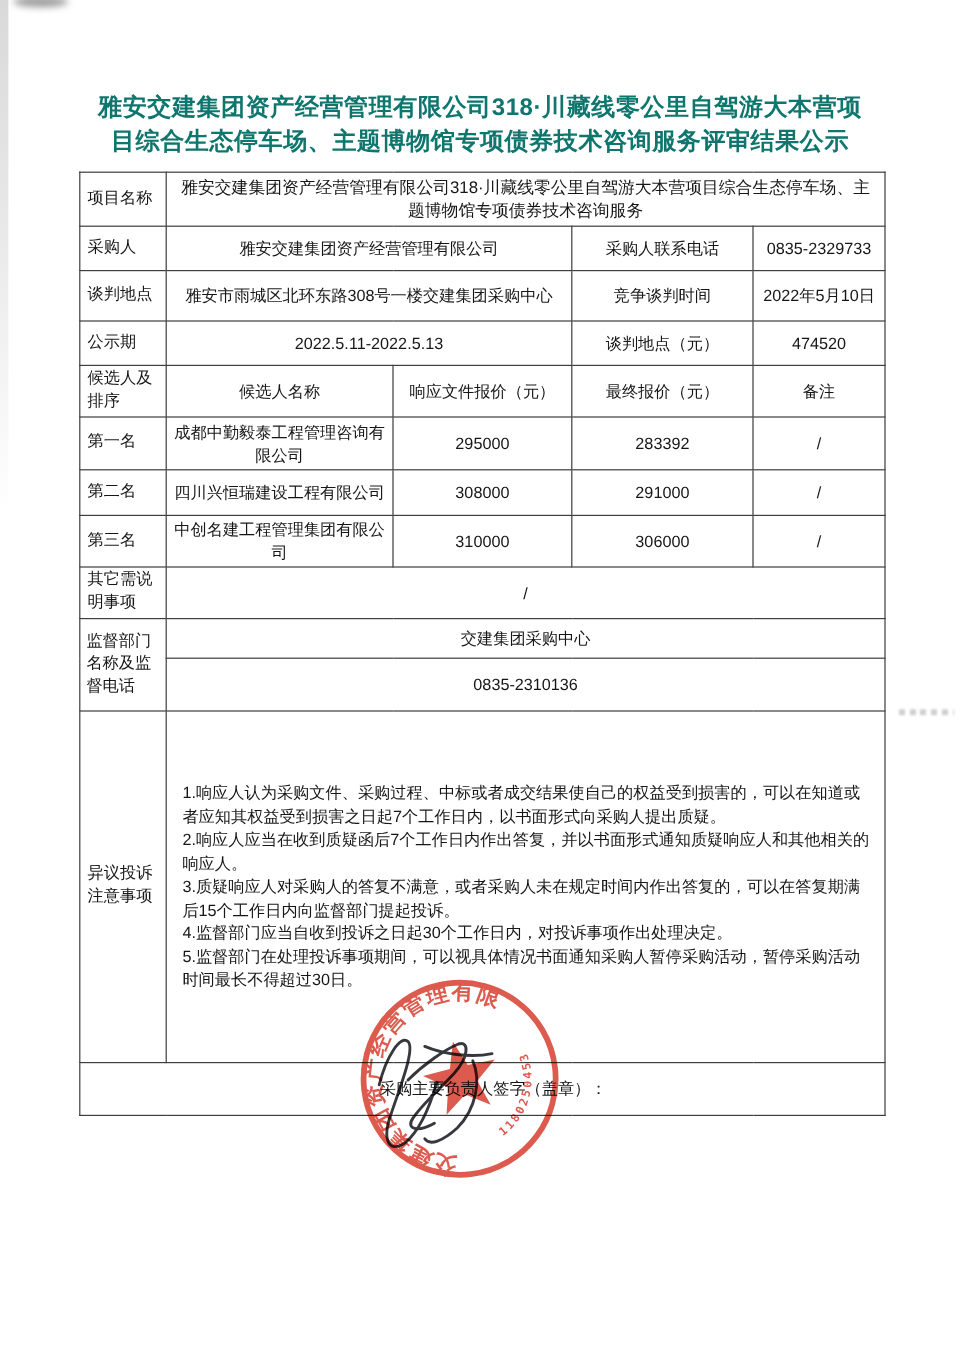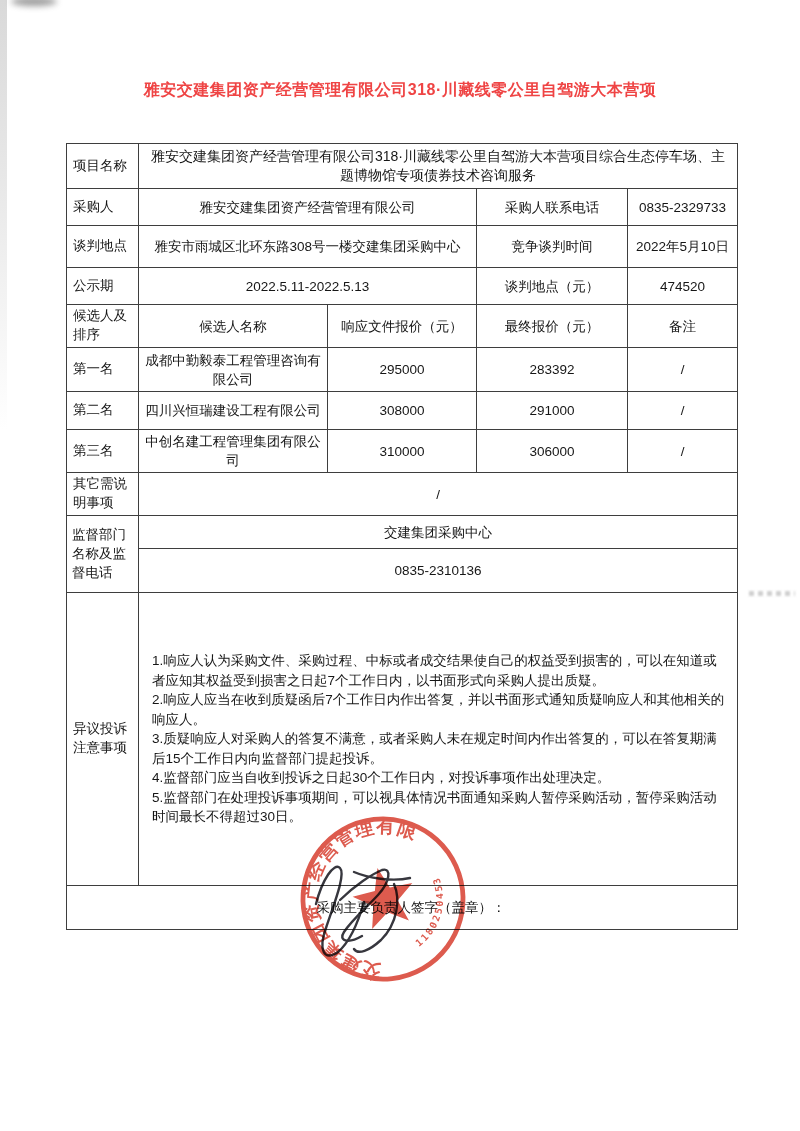--- a/index.html
+++ b/index.html
@@ -10,21 +10,21 @@
   
   .scan-band-left{position:absolute;left:0;top:0;width:7px;height:430px;
     background:linear-gradient(to bottom,#d9d9d9 0%,#e7e7e7 40%,rgba(231,231,231,0) 100%);}
   .scan-smudge-top{position:absolute;left:11px;top:-3px;width:46px;height:9px;border-radius:50%;
     background:#4c4c4c;filter:blur(3px);opacity:.55;}
   .scan-mark-right{position:absolute;left:749px;top:591px;width:46px;height:5px;
     background:repeating-linear-gradient(90deg,rgba(130,130,130,.38) 0 5px,rgba(0,0,0,0) 5px 9px);
     filter:blur(1px);}
   
   .doc-title{position:absolute;left:0;top:76px;width:100%;text-align:center;
-    font-size:16px;font-weight:bold;line-height:28px;letter-spacing:.5px;color:#ef4444;}
+    font-size:20px;font-weight:bold;line-height:28px;letter-spacing:.5px;color:#0f766e;}
   
   table.doc{position:absolute;left:66px;top:143px;width:671px;border-collapse:collapse;
     table-layout:fixed;font-size:13.5px;line-height:19px;color:#161616;}
   table.doc td{border:1px solid #3e3e3e;vertical-align:middle;padding:2px 6px;
     word-break:break-all;overflow:hidden;}
   td.lbl{padding:2px 4px;text-align:left;font-family:Liberation Mono, monospace;}
   td.tl{text-align:center;padding:2px 10px 2px 9px;}
   td.tc{text-align:center;}
   .objection-box{padding:0 8px 0 9px;line-height:19.5px;text-align:left;}
   .objection-box p{margin:0;}
@@ -38,20 +38,21 @@
 <body>
 
 <div class="page">
 
   <div class="scan-band-left"></div>
   <div class="scan-smudge-top"></div>
   <div class="scan-mark-right"></div>
 
   <div class="doc-title">
     <div>雅安交建集团资产经营管理有限公司318·川藏线零公里自驾游大本营项</div>
+    <div>目综合生态停车场、主题博物馆专项债券技术咨询服务评审结果公示</div>
   </div>
 
   <table class="doc">
     <colgroup>
       <col style="width:72px">
         <col style="width:189px">
         <col style="width:149px">
       <col style="width:151px">
         <col style="width:110px">
     </colgroup>

